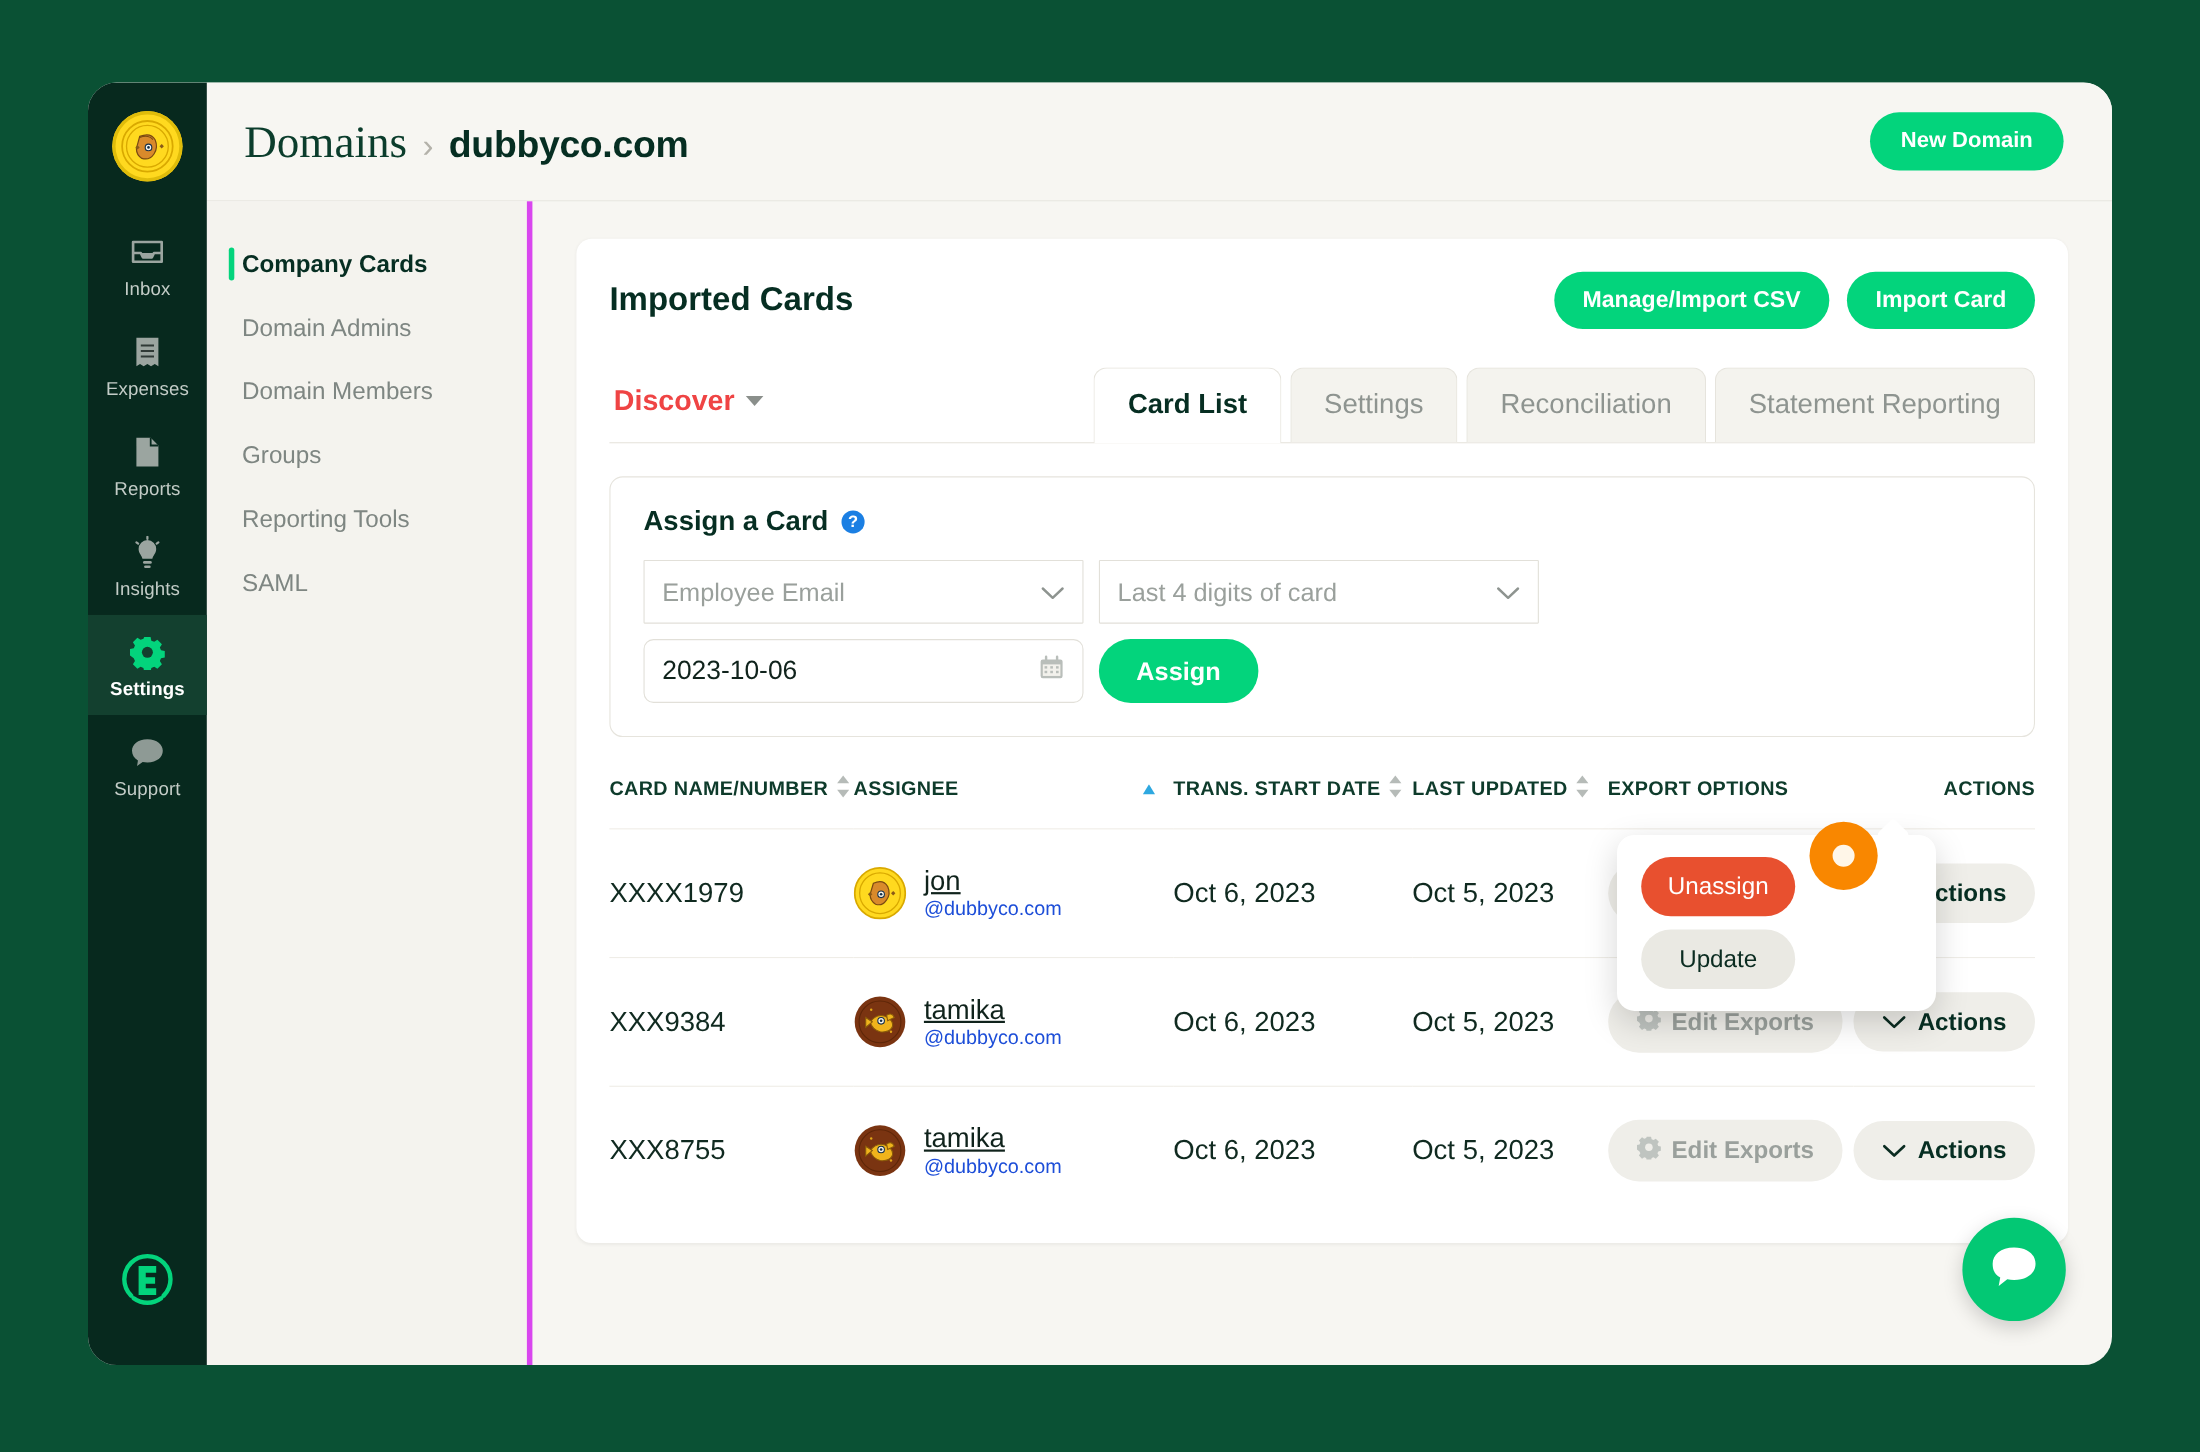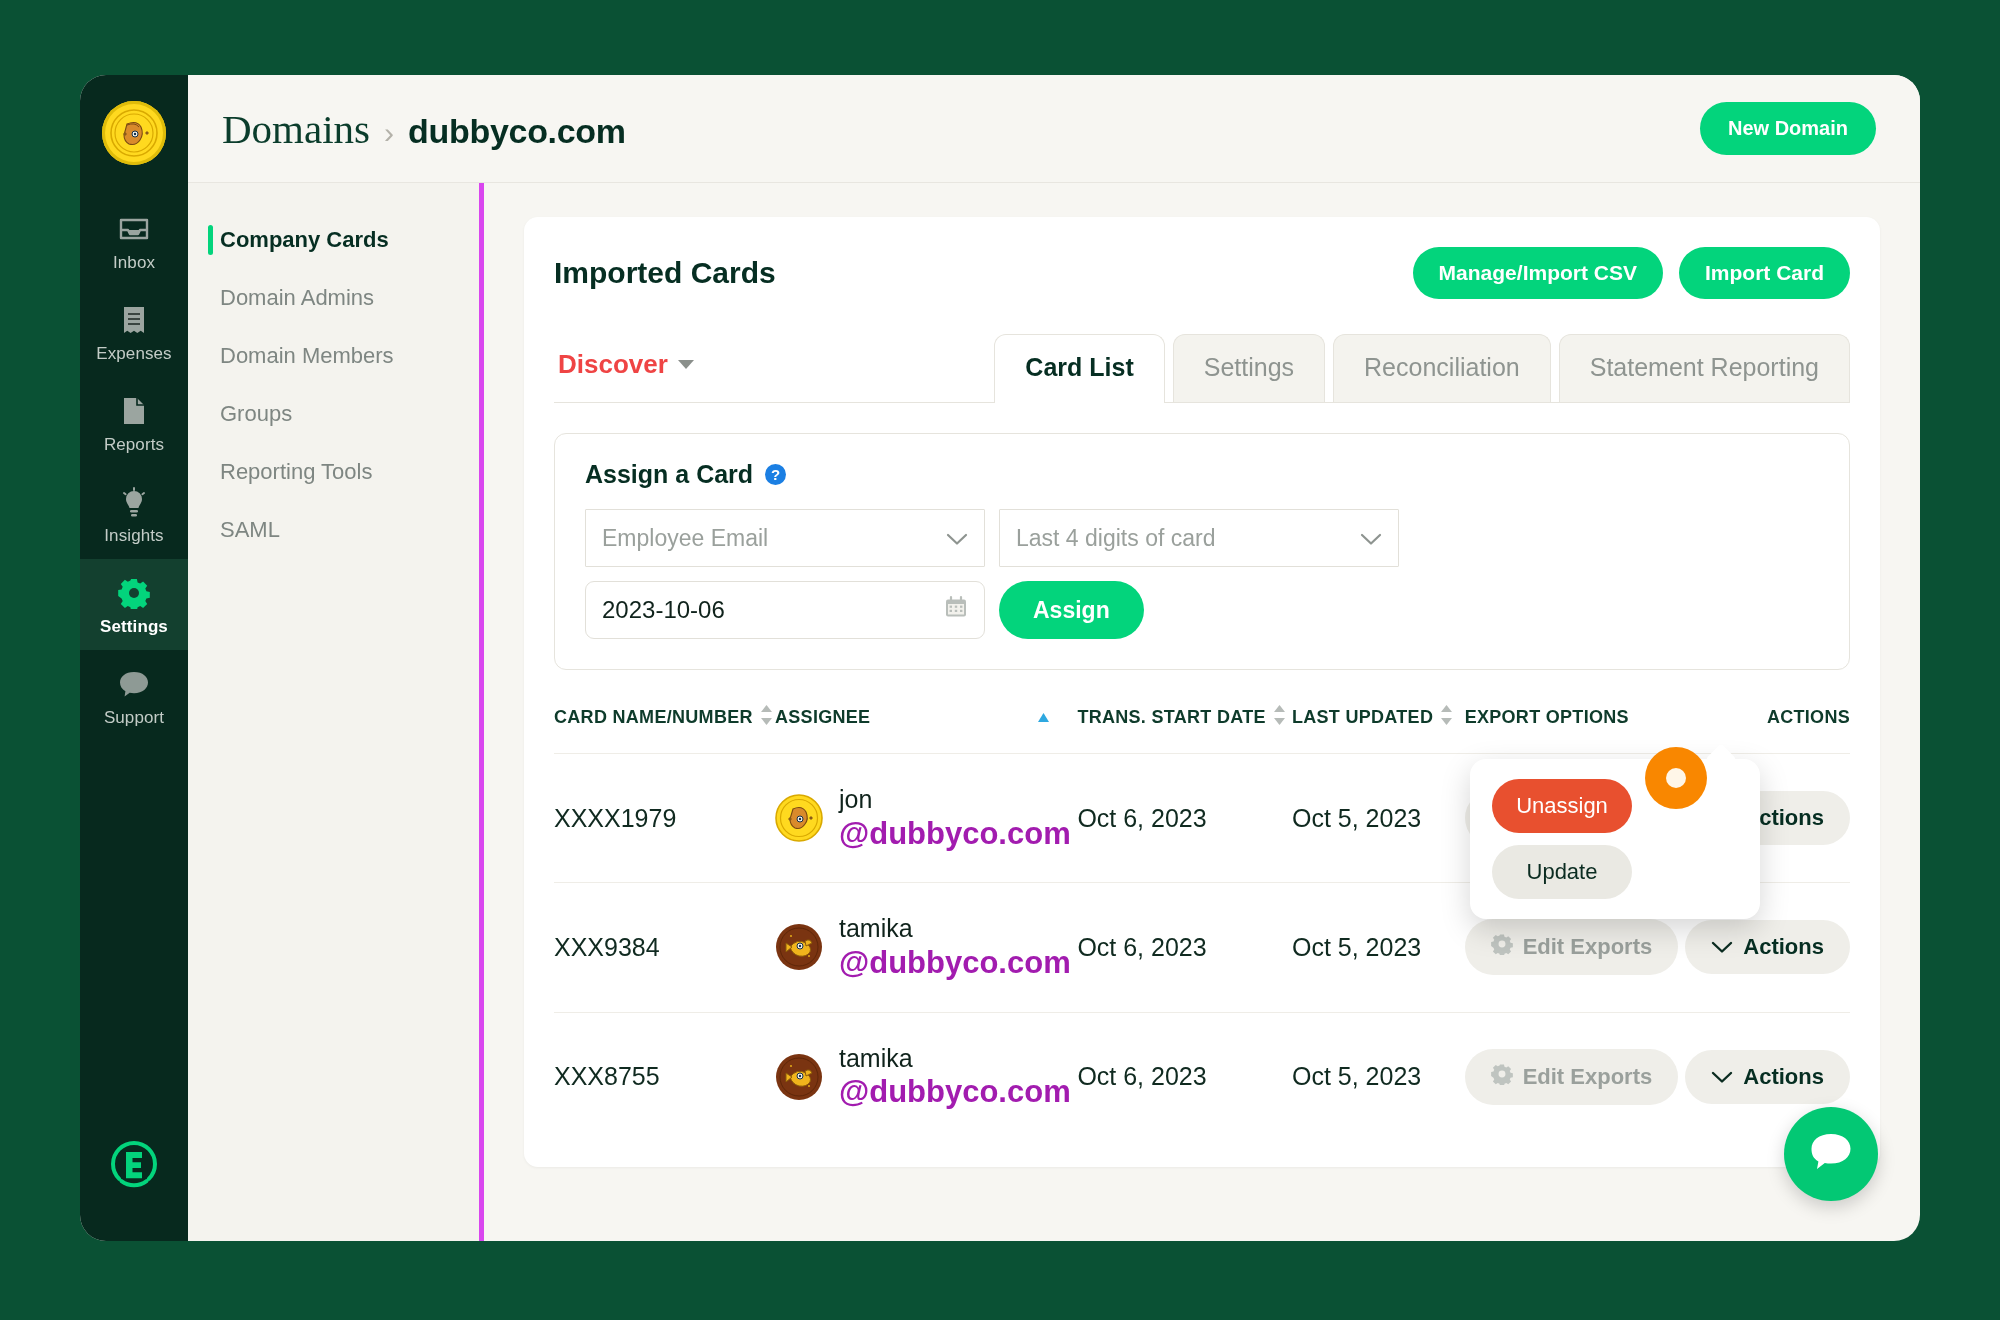--- a/index.html
+++ b/index.html
@@ -194,22 +194,22 @@
     letter-spacing: .3px; white-space: nowrap;
   }
   .th-in { display: inline-flex; align-items: center; gap: 7px; cursor: pointer; }
   table.cards td {
     padding: 30px 0; border-top: 1px solid #EFEDE7;
     font-size: 25px; color: #102A20; vertical-align: middle;
   }
   tr.row:first-child td { border-top: 1px solid #EFEDE7; }
   .assignee-cell { display: flex; align-items: center; gap: 16px; }
   .avatar { width: 48px; height: 48px; border-radius: 50%; flex: 0 0 48px; }
-  .who-name { font-size: 25px; color: #10231C; line-height: 1.22; }
-  .who-dom { font-size: 31px; color: #a21caf; line-height: 1.22; font-weight: bold; }
+  .who-name { font-size: 25px; color: #10231C; line-height: 1.22; text-decoration: underline; }
+  .who-dom { font-size: 18px; color: #1d4ed8; line-height: 1.22; }
   .pill-btn {
     display: inline-flex; align-items: center; gap: 10px;
     background: #EFEEE9; border: none; border-radius: 999px;
     padding: 14px 26px; font-size: 22px; font-family: inherit; cursor: pointer;
     color: #9AA09C; font-weight: bold; white-space: nowrap;
   }
   .pill-btn.dark { color: #062E22; }
 
   
   .popover {

